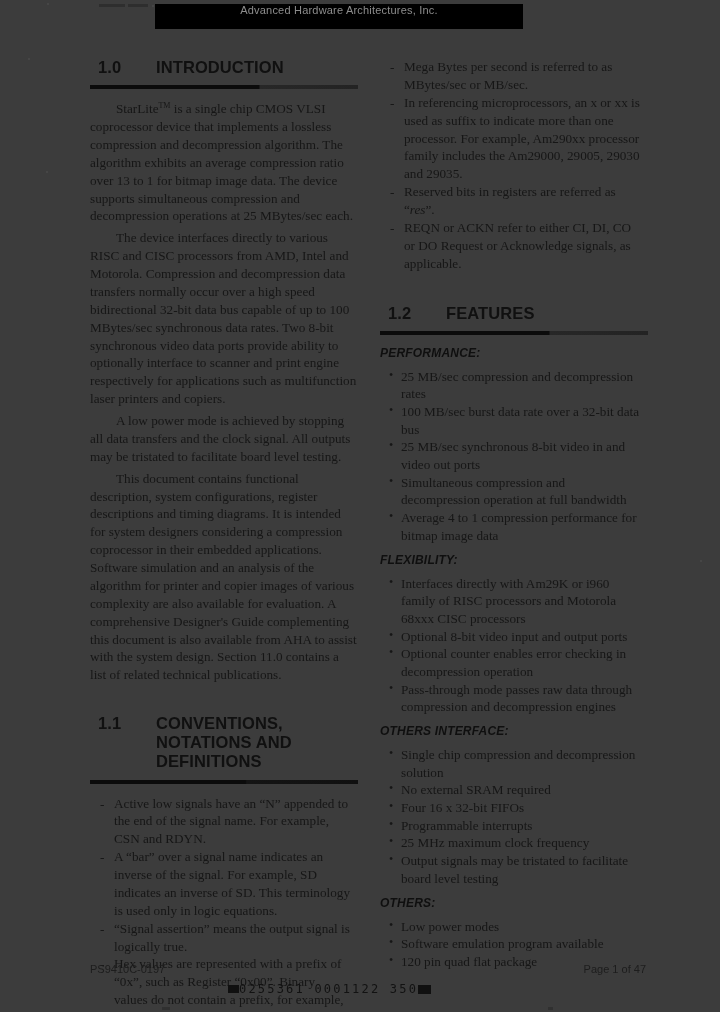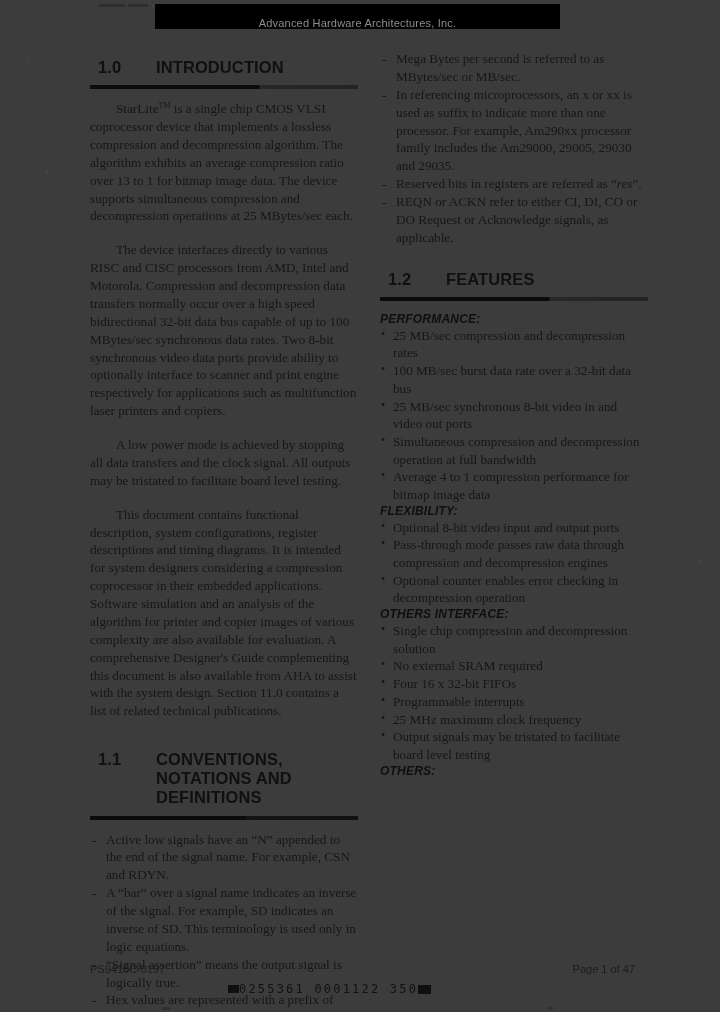--- a/index.html
+++ b/index.html
@@ -28,29 +28,29 @@
     position: absolute;
     width: 2px; height: 2px;
     background: #4a4a4a;
     border-radius: 50%;
   }
   
   .banner {
     position: absolute;
     left: 155px;
     top: 4px;
-    width: 405px;
+    width: 368px;
     height: 25px;
     background: #000000;
     color: #8d8d8d;
     font-family: "Liberation Sans", "DejaVu Sans", sans-serif;
     font-size: 11px;
     letter-spacing: 0.2px;
     display: flex;
-    align-items: flex-end;
+    align-items: flex-start;
     justify-content: center;
   }
   
   .col {
     position: absolute;
     top: 50px;
     width: 268px;
   }
   .col-left  { left: 90px; }
   .col-right { left: 380px; }
@@ -87,26 +87,26 @@
     background: linear-gradient(to right, #0b0b0b 0%, #0b0b0b 58%, #141414 58.5%, #101010 100%);
   }
 
   p.body {
     margin: 0;
     font-size: 13.2px;
     line-height: 1.355;
     text-indent: 26px;
     color: #161616;
   }
-  p.body + p.body { margin-top: 16px; }
+  p.body + p.body { margin-top: 4px; }
 
   
   ul.dash, ul.bullet {
     list-style: none;
-    margin: 0;
+    margin: 8px;
     padding: 0;
   }
   ul.dash > li {
     position: relative;
     padding-left: 16px;
     font-size: 13.2px;
     line-height: 1.355;
     color: #161616;
     margin-bottom: 0px;
   }
@@ -148,21 +148,21 @@
 
   
   .footer-left, .footer-right {
     position: absolute;
     font-family: "Liberation Sans", "DejaVu Sans", sans-serif;
     font-size: 11px;
     color: #1d1d1d;
     bottom: 37px;
   }
   .footer-left  { left: 90px; }
-  .footer-right { right: 85px; }
+  .footer-right { right: 74px; }
 
   .barcode-row {
     position: absolute;
     left: 228px;
     bottom: 16px;
     display: flex;
     align-items: center;
     font-family: "DejaVu Sans Mono", "Liberation Mono", monospace;
     font-size: 12px;
     letter-spacing: 2.2px;
@@ -261,36 +261,42 @@
     <ul class="bullet">
       <li><span>25 MB/sec compression and decompression rates</span></li>
       <li><span>100 MB/sec burst data rate over a 32-bit data bus</span></li>
       <li><span>25 MB/sec synchronous 8-bit video in and video out ports</span></li>
       <li><span>Simultaneous compression and decompression operation at full bandwidth</span></li>
       <li><span>Average 4 to 1 compression performance for bitmap image data</span></li>
     </ul>
 
     <h4 class="subhead">FLEXIBILITY:</h4>
     <ul class="bullet">
+      <li><span>Interfaces directly with Am29K or i960 family of RISC processors and Motorola 68xxx CISC processors</span></li>
       <li><span>Optional 8-bit video input and output ports</span></li>
+      <li><span>Optional counter enables error checking in decompression operation</span></li>
       <li><span>Pass-through mode passes raw data through compression and decompression engines</span></li>
-      <li><span>Optional counter enables error checking in decompression operation</span></li>
     </ul>
 
     <h4 class="subhead">OTHERS INTERFACE:</h4>
     <ul class="bullet">
       <li><span>Single chip compression and decompression solution</span></li>
       <li><span>No external SRAM required</span></li>
       <li><span>Four 16 x 32-bit FIFOs</span></li>
       <li><span>Programmable interrupts</span></li>
       <li><span>25 MHz maximum clock frequency</span></li>
       <li><span>Output signals may be tristated to facilitate board level testing</span></li>
     </ul>
 
     <h4 class="subhead">OTHERS:</h4>
+    <ul class="bullet">
+      <li><span>Low power modes</span></li>
+      <li><span>Software emulation program available</span></li>
+      <li><span>120 pin quad flat package</span></li>
+    </ul>
   </div>
 
   <div class="footer-left">PS9410C-0197</div>
   <div class="footer-right">Page 1 of 47</div>
 
   <div class="barcode-row">
     <span class="blk small"></span>
     <span>0255361 0001122 350</span>
     <span class="blk"></span>
   </div>

